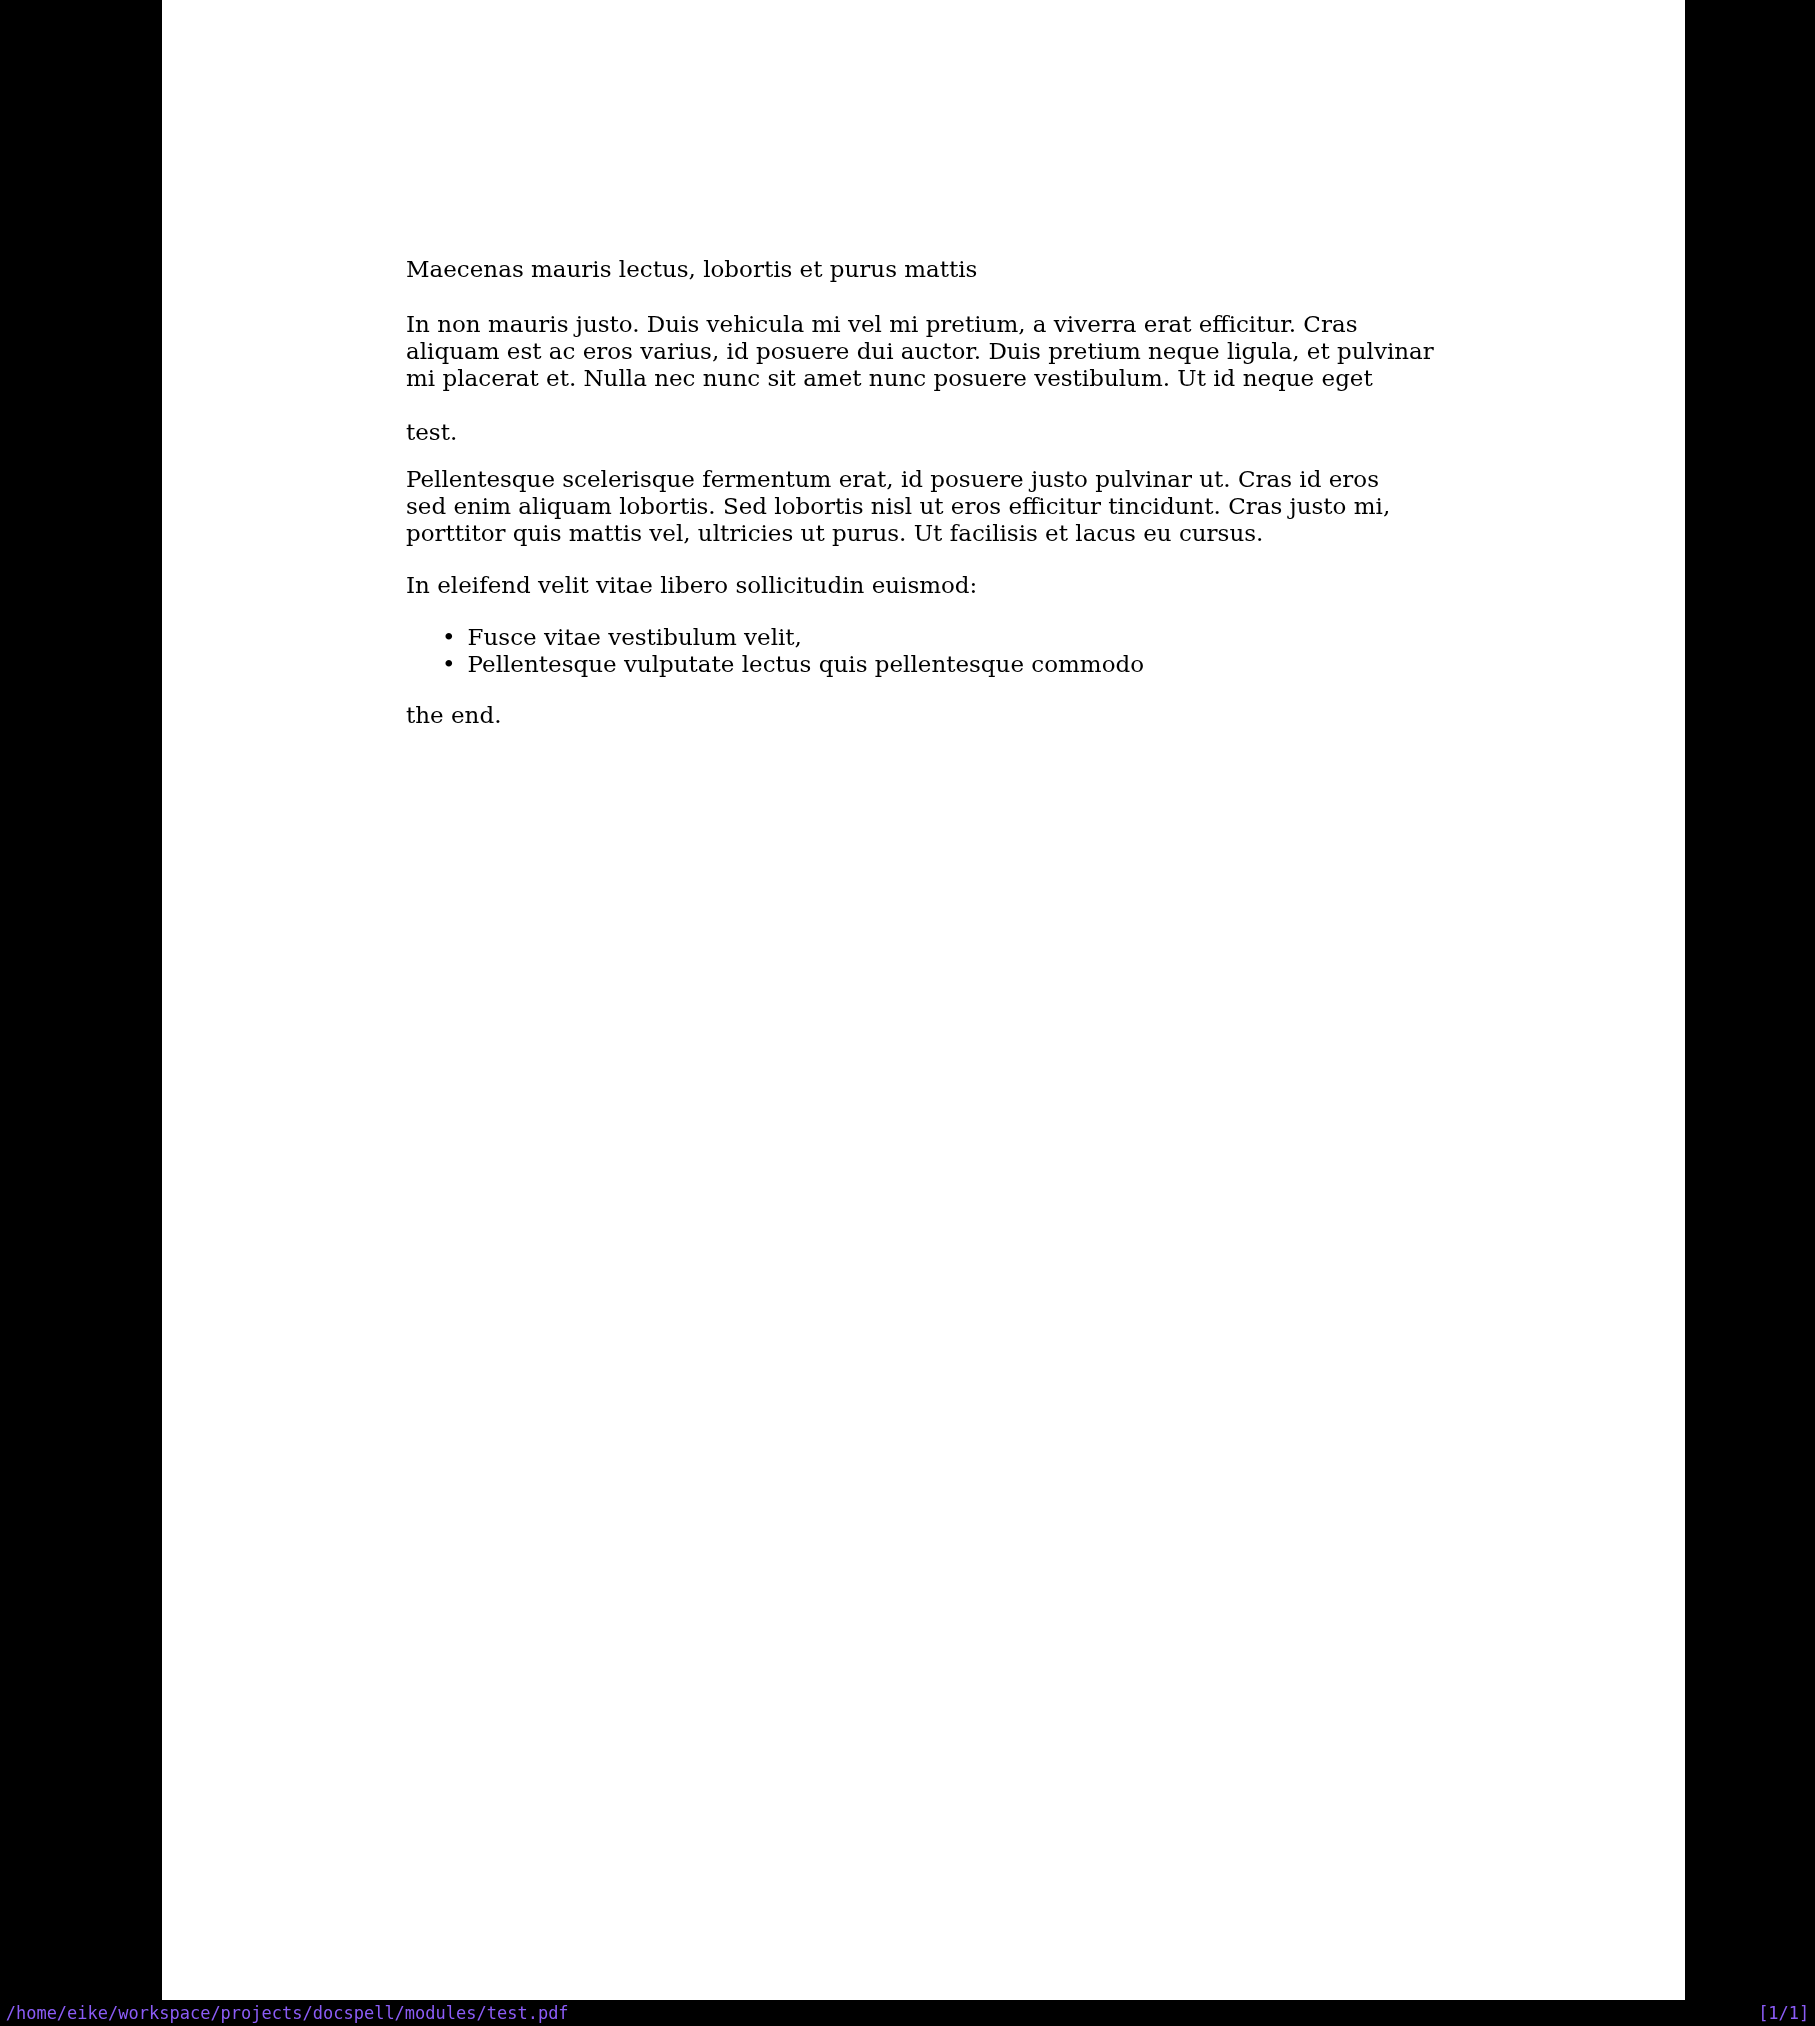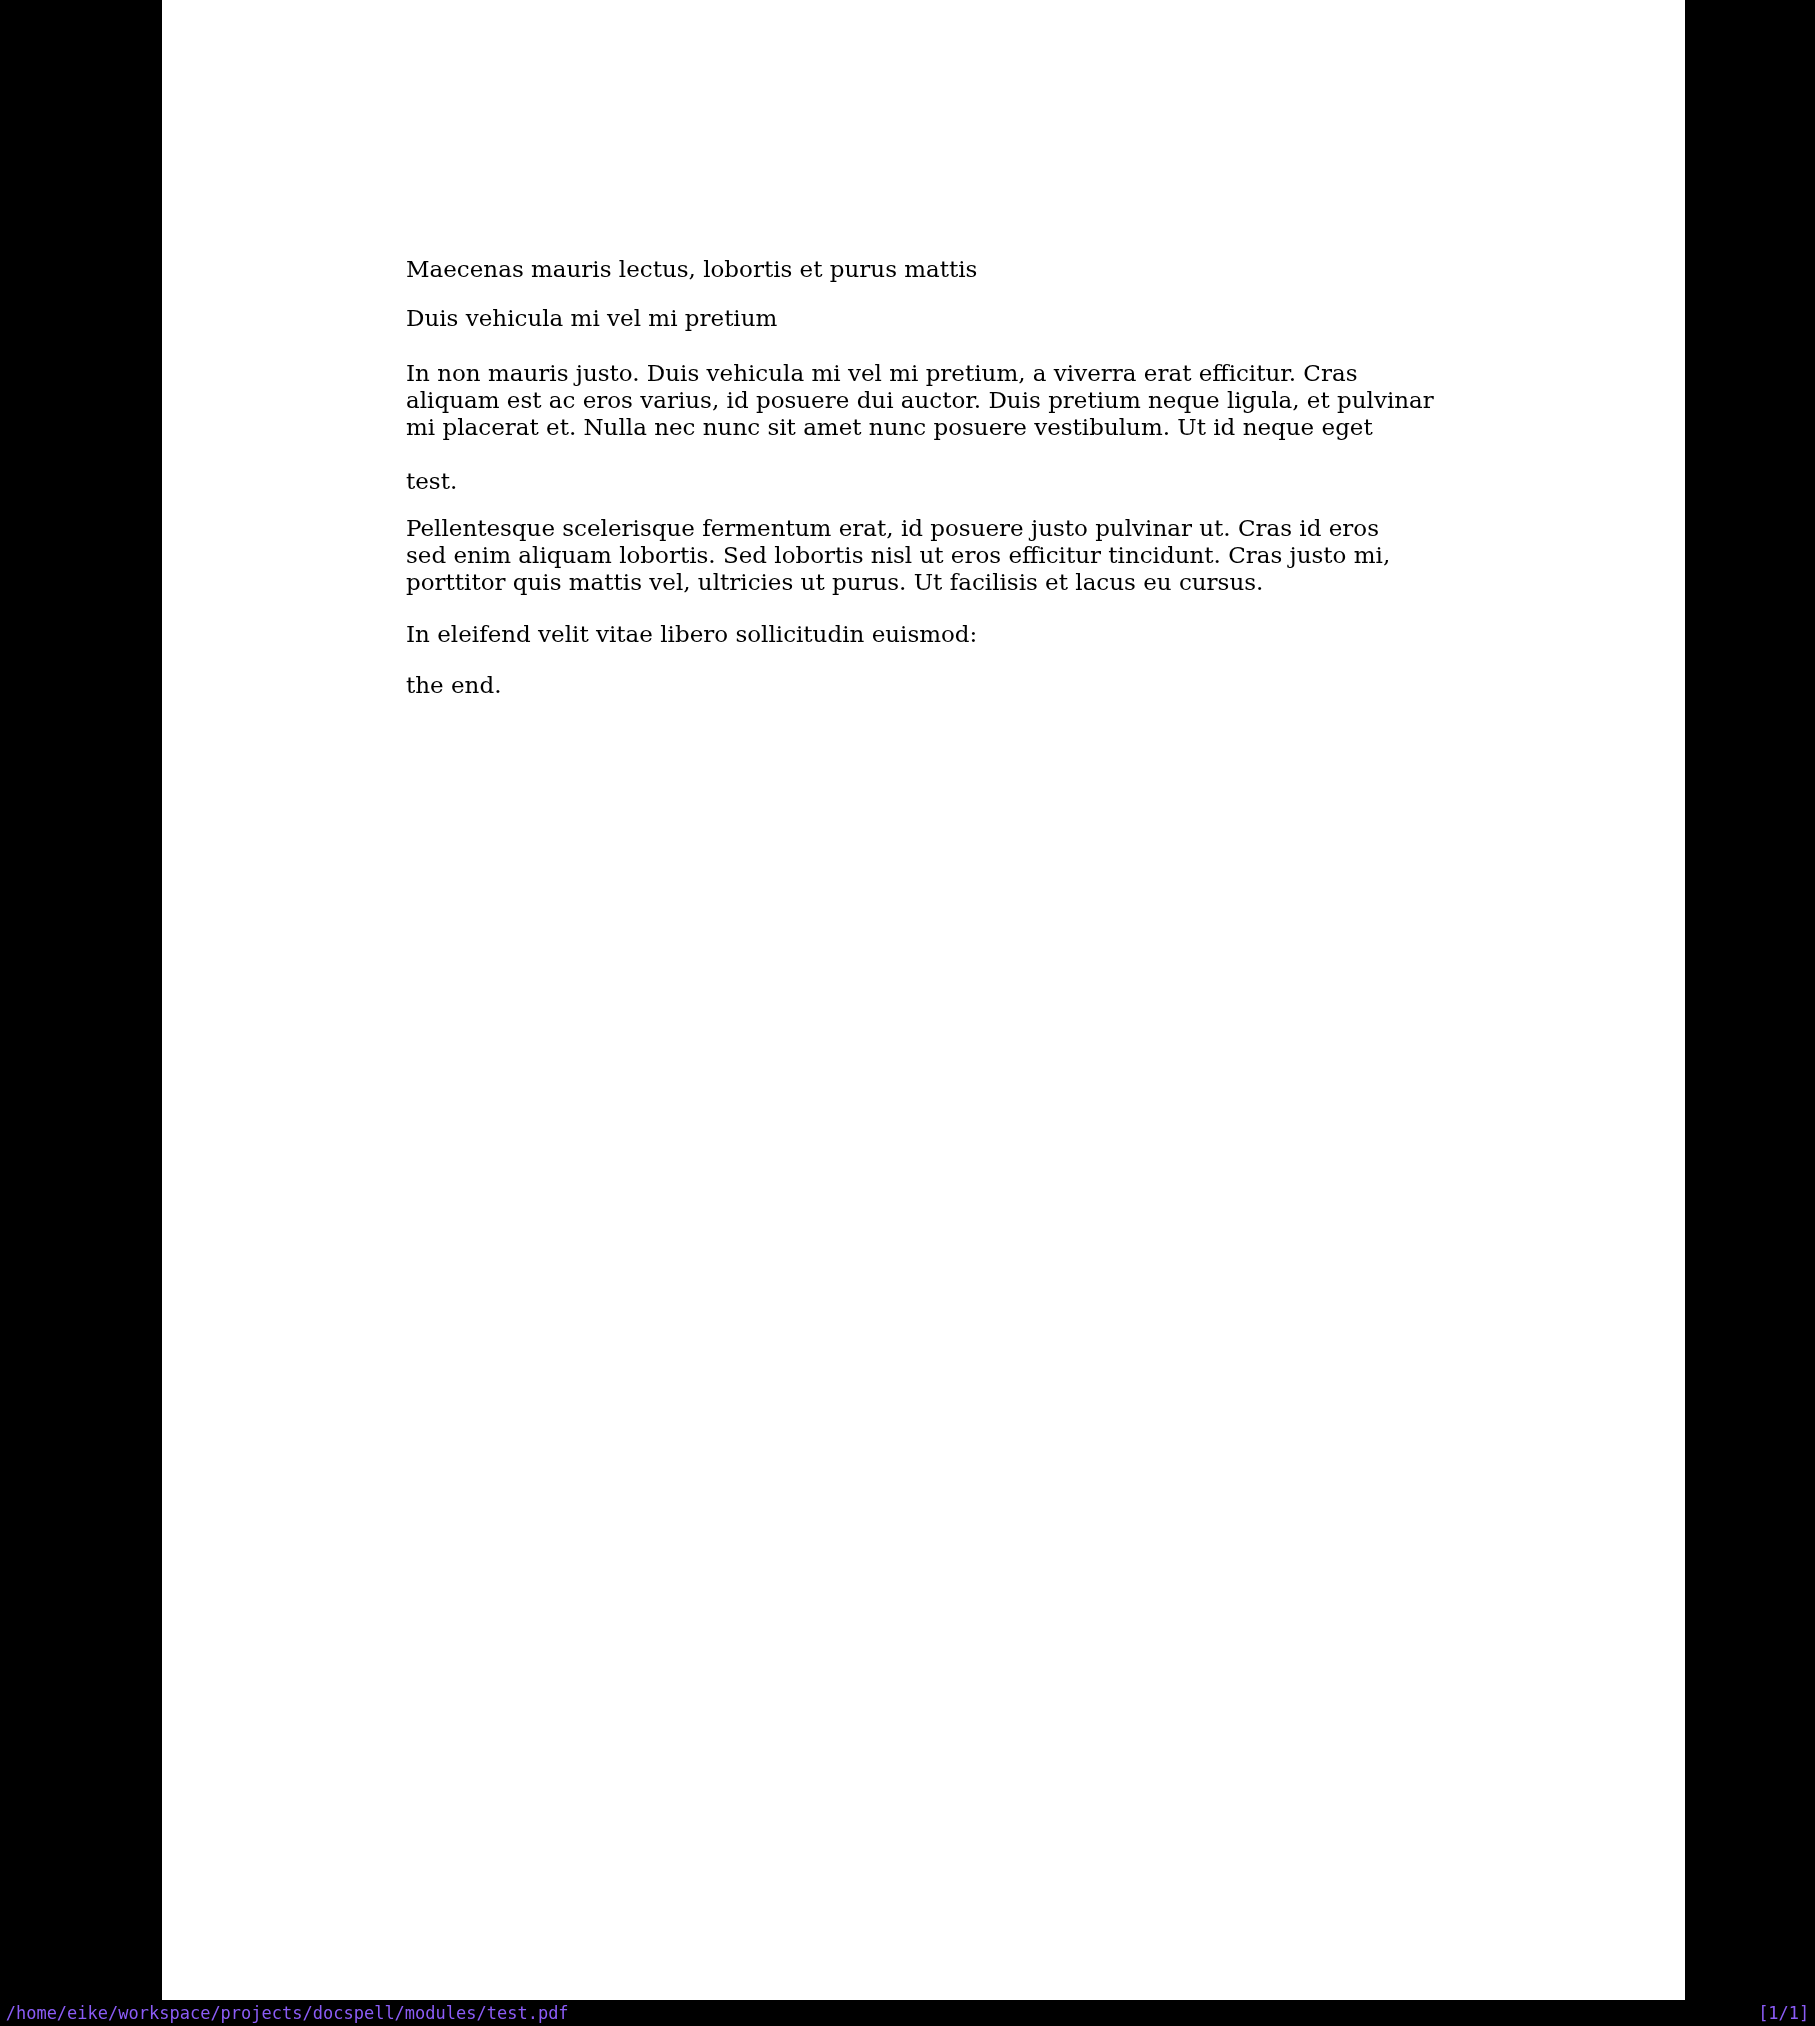--- a/index.html
+++ b/index.html
@@ -79,42 +79,43 @@
 <body>
 
 <div class="viewer-canvas">
   <div class="pdf-page">
     <div class="doc-content">
 
       <p class="para">
         <span class="doc-line">Maecenas mauris lectus, lobortis et purus mattis</span>
       </p>
 
-      <p class="para mt-h2">
-        <span class="doc-line">Duis vehicula mi vel mi pretium</span>
-      </p>
 
       <p class="para mt-para1">
         <span class="doc-line">In non mauris justo. Duis vehicula mi vel mi pretium, a viverra erat efficitur. Cras</span><br>
         <span class="doc-line">aliquam est ac eros varius, id posuere dui auctor. Duis pretium neque ligula, et pulvinar</span><br>
         <span class="doc-line">mi placerat et. Nulla nec nunc sit amet nunc posuere vestibulum. Ut id neque eget</span><br>
         <br>
         <span class="doc-line">test.</span>
       </p>
 
       <p class="para mt-para2">
         <span class="doc-line">Pellentesque scelerisque fermentum erat, id posuere justo pulvinar ut. Cras id eros</span><br>
         <span class="doc-line">sed enim aliquam lobortis. Sed lobortis nisl ut eros efficitur tincidunt. Cras justo mi,</span><br>
         <span class="doc-line">porttitor quis mattis vel, ultricies ut purus. Ut facilisis et lacus eu cursus.</span>
       </p>
 
       <p class="para mt-intro">
         <span class="doc-line">In eleifend velit vitae libero sollicitudin euismod:</span>
       </p>
 
+      <ul class="doc-list">
+        <li>Fusce vitae vestibulum velit,</li>
+        <li>Pellentesque vulputate lectus quis pellentesque commodo</li>
+      </ul>
 
       <p class="para mt-close">
         <span class="doc-line">the end.</span>
       </p>
 
     </div>
   </div>
 </div>
 
 <div class="statusbar">

